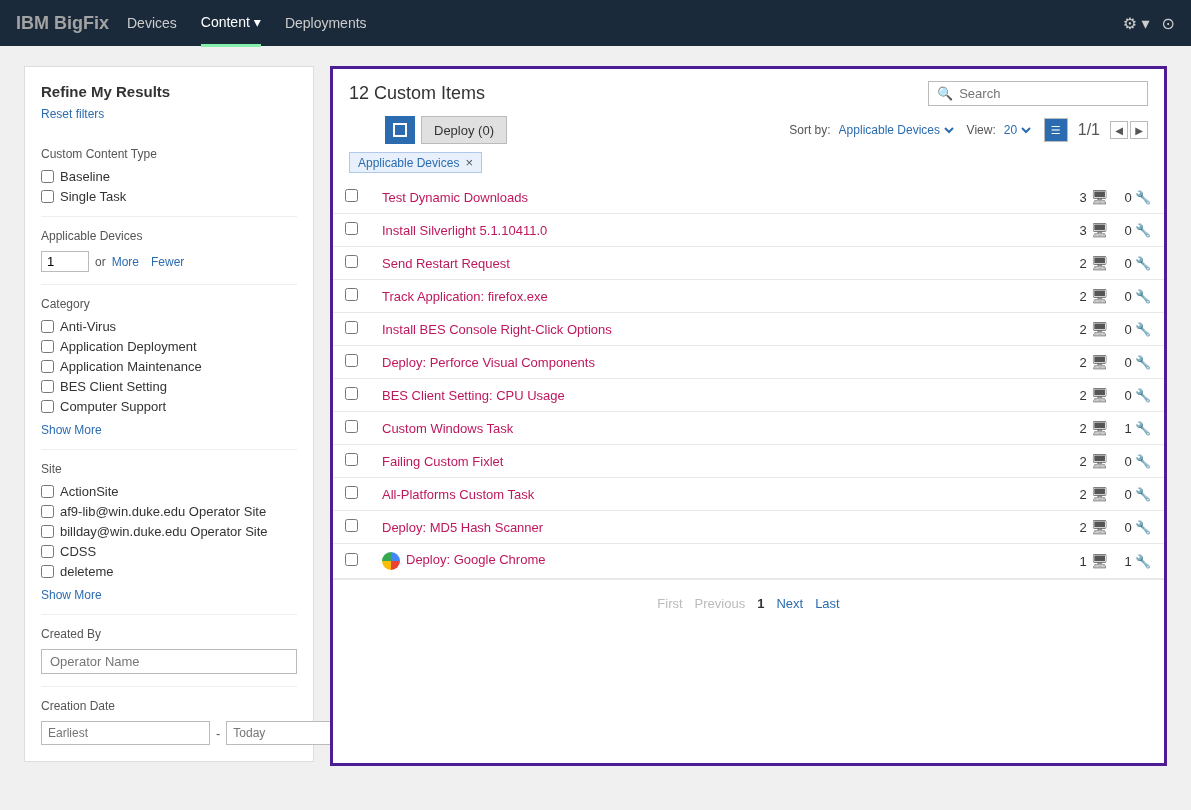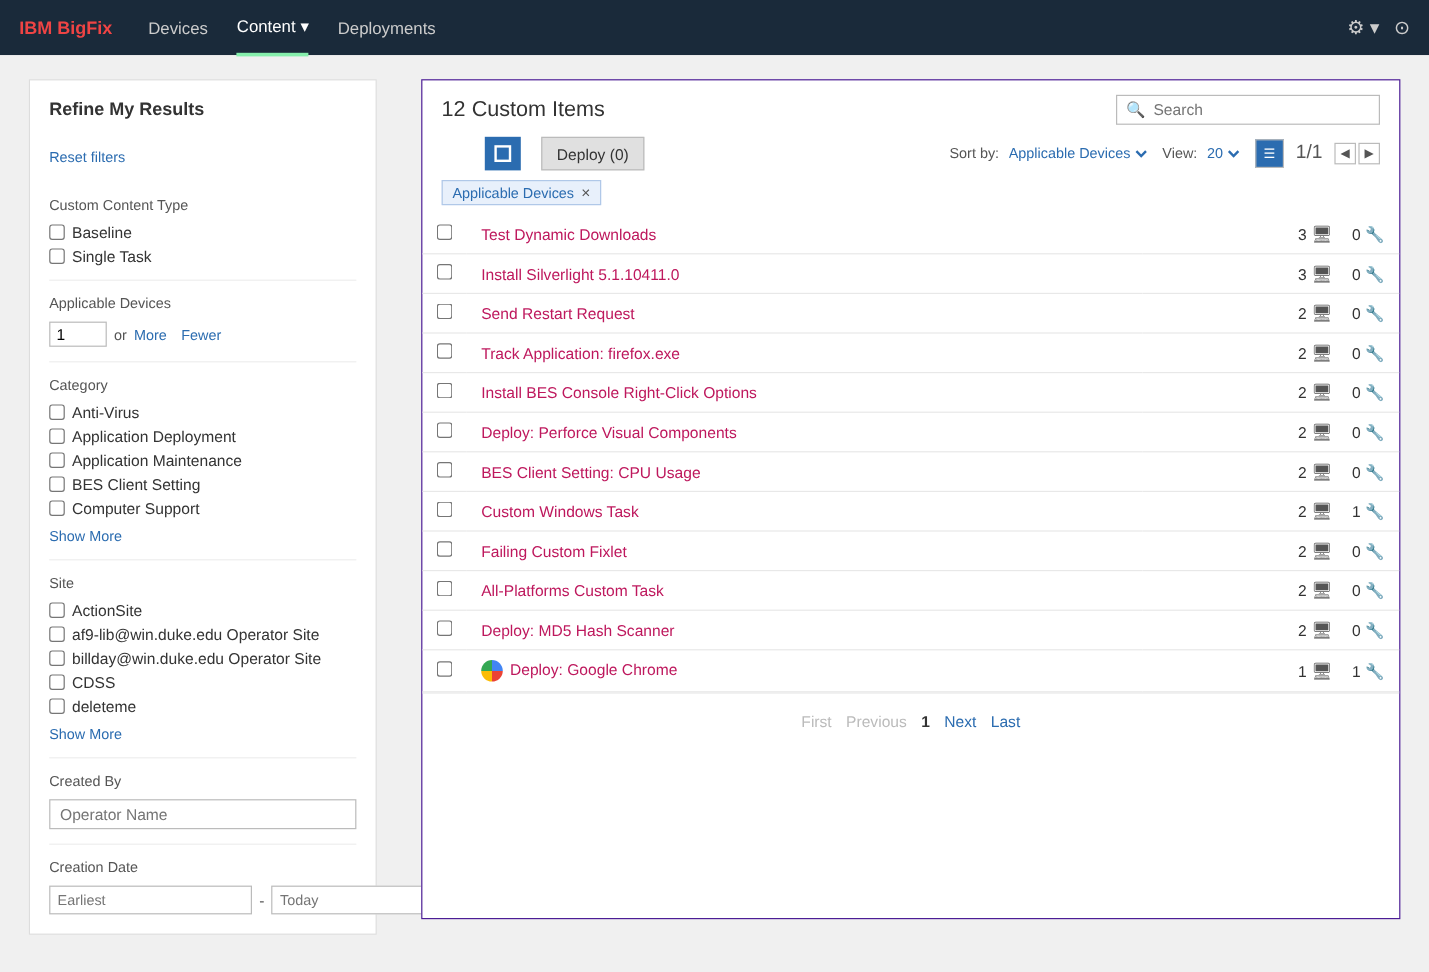--- a/index.html
+++ b/index.html
@@ -8,24 +8,24 @@
     
     .topnav {
       background: #1a2a3a;
       color: #fff;
       display: flex;
       align-items: center;
       height: 46px;
       padding: 0 16px;
     }
     .topnav-brand {
-      font-size: 15px;
+      font-size: 18px;
       font-weight: bold;
-      color: #ef4444;
-      margin-right: 30px;
+      color: #a3a3a3;
+      margin-right: 18px;
       white-space: nowrap;
     }
     .topnav-links {
       display: flex;
       align-items: center;
       flex: 1;
       gap: 24px;
     }
     .topnav-link {
       color: #ccc;
@@ -78,21 +78,21 @@
       width: 290px;
       flex-shrink: 0;
       background: #fff;
       border: 1px solid #ddd;
       padding: 16px;
     }
     .sidebar-title {
       font-size: 15px;
       font-weight: bold;
       color: #333;
-      margin-bottom: 23px;
+      margin-bottom: 6px;
     }
     .reset-link {
       color: #2b6cb0;
       font-size: 12px;
       cursor: pointer;
       text-decoration: none;
       display: inline-block;
       margin-bottom: 14px;
       text-align: center;
     }
@@ -158,23 +158,22 @@
       padding: 4px 6px;
       font-size: 12px;
       color: #999;
     }
     .date-dash { font-size: 13px; color: #555; }
 
     
     .content-panel {
       flex: 1;
       background: #fff;
-      border: 1px solid #4c1d95;
+      border: 3px solid #4c1d95;
       min-height: 700px;
-      margin-left: 21px;
     }
     .content-header {
       padding: 12px 16px 0 16px;
     }
     .content-top-row {
       display: flex;
       align-items: center;
       justify-content: space-between;
       margin-bottom: 10px;
     }
@@ -202,21 +201,21 @@
 
     .toolbar-row {
       display: flex;
       align-items: center;
       justify-content: space-between;
       margin-bottom: 8px;
     }
     .toolbar-left {
       display: flex;
       align-items: center;
-      gap: 17px;
+      gap: 6px;
       padding-left: 36px;
     }
     .btn-blue-sq {
       background: #2b6cb0;
       border: none;
       width: 30px;
       height: 28px;
       cursor: pointer;
       display: flex;
       align-items: center;

